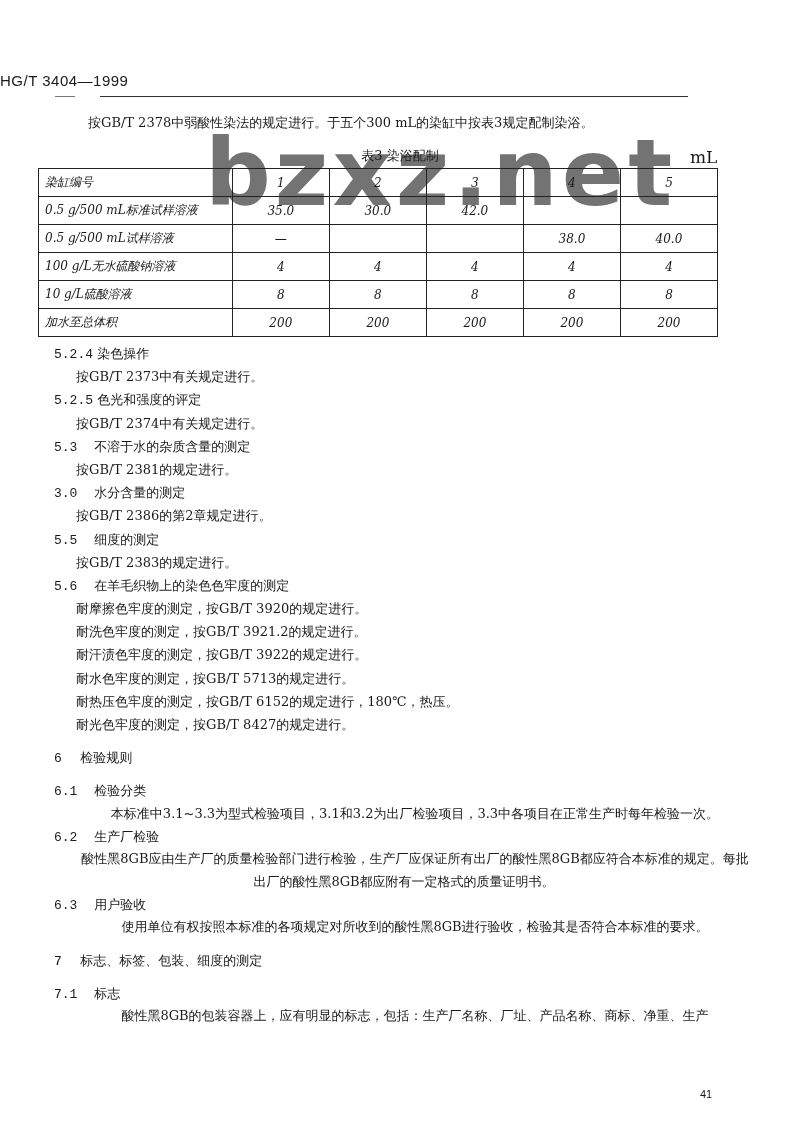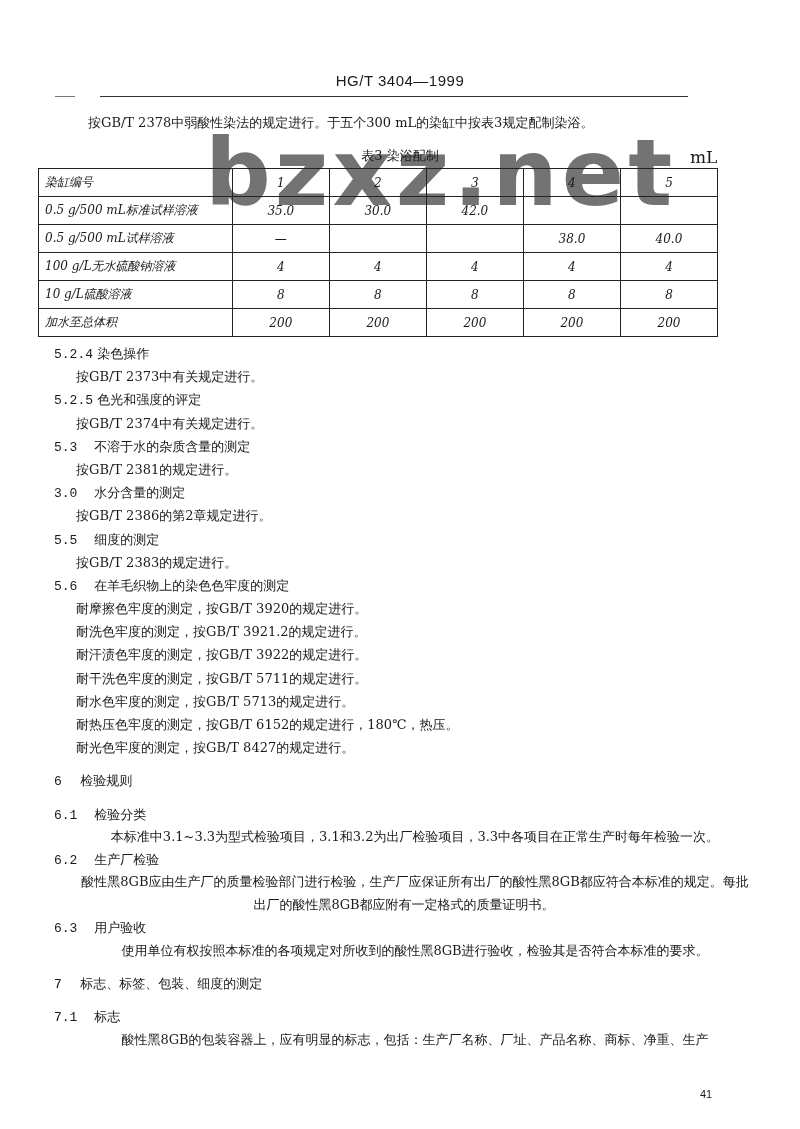--- a/index.html
+++ b/index.html
@@ -5,21 +5,21 @@
   html, body { margin: 0; padding: 0; }
   body {
     width: 800px; height: 1129px; background: #ffffff; position: relative; overflow: hidden;
     font-family: "DejaVu Serif", "Liberation Serif", serif; color: #1a1a1a;
   }
   .watermark {
     position: absolute; left: 205px; top: 128px; font-family: "DejaVu Sans", sans-serif;
     font-weight: bold; font-size: 92px; color: #737373; letter-spacing: 4px; z-index: 0; line-height: 1;
   }
   .header {
-    position: absolute; top: 72px; left: 0; width: 800px; text-align: center;
+    position: absolute; top: 72px; left: 0; width: 800px; text-align: left;
     font-family: "Liberation Sans", sans-serif; font-size: 15px; letter-spacing: 0.5px; z-index: 2;
   }
   .header-rule { position: absolute; top: 96px; left: 100px; width: 588px; border-top: 1.5px solid #333; z-index: 2; }
   .header-tick { position: absolute; top: 96px; left: 55px; width: 20px; border-top: 1px solid #777; }
   .intro { position: absolute; top: 114px; left: 88px; font-size: 13px; z-index: 2; }
   .caption { position: absolute; top: 147px; left: 0; width: 800px; text-align: center; font-size: 13px; z-index: 2; }
   .unit { position: absolute; top: 147px; left: 690px; font-size: 17px; z-index: 2; }
   table.data {
     position: absolute; top: 168px; left: 38px; width: 680px; border-collapse: collapse;
     font-size: 12px; z-index: 2; background: transparent; font-style: italic;
@@ -117,21 +117,20 @@
   <div class="line h"><span class="num">3.0</span> <span>水分含量的测定</span></div>
   <div class="line p">按GB/T 2386的第2章规定进行。</div>
 
   <div class="line h"><span class="num">5.5</span> <span>细度的测定</span></div>
   <div class="line p">按GB/T 2383的规定进行。</div>
 
   <div class="line h"><span class="num">5.6</span> <span>在羊毛织物上的染色色牢度的测定</span></div>
   <div class="line p">耐摩擦色牢度的测定，按GB/T 3920的规定进行。</div>
   <div class="line p">耐洗色牢度的测定，按GB/T 3921.2的规定进行。</div>
   <div class="line p">耐汗渍色牢度的测定，按GB/T 3922的规定进行。</div>
-  <div class="line p">耐干洗色牢度的测定，按GB/T 5711的规定进行。</div>
   <div class="line p">耐水色牢度的测定，按GB/T 5713的规定进行。</div>
   <div class="line p">耐热压色牢度的测定，按GB/T 6152的规定进行，180℃，热压。</div>
   <div class="line p">耐光色牢度的测定，按GB/T 8427的规定进行。</div>
 
   <div class="gap"></div>
 
   <div class="line h"><span class="num" style="min-width:22px">6</span> <span>检验规则</span></div>
   <div class="gap"></div>
   <div class="line h"><span class="num">6.1</span> <span>检验分类</span></div>
   <div class="wrap">本标准中3.1~3.3为型式检验项目，3.1和3.2为出厂检验项目，3.3中各项目在正常生产时每年检验一次。</div>

